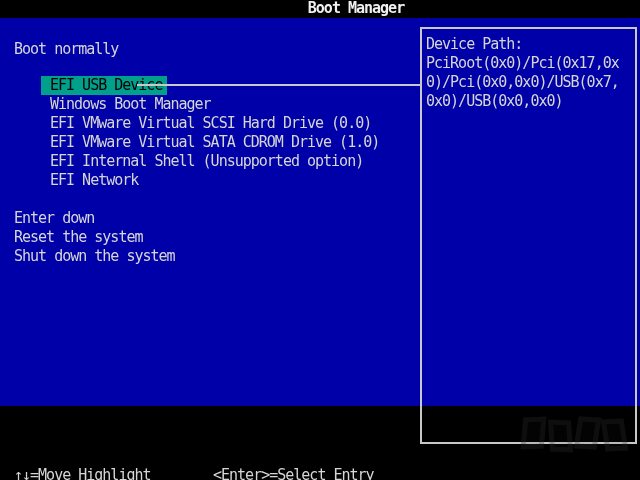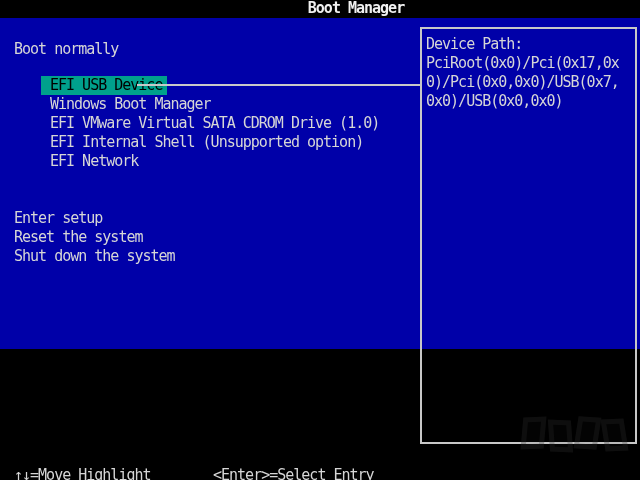--- a/index.html
+++ b/index.html
@@ -5,21 +5,21 @@
   html,body{margin:0;padding:0;background:#000;}
   .stage{
     position:relative;width:640px;height:480px;overflow:hidden;
     background:var(--bar,#000000);
     font-family:"DejaVu Sans Mono","Liberation Mono",monospace;
     color:var(--text,#D6D6D6);
   }
   .topbar{position:absolute;top:0;left:0;width:640px;height:22px;background:var(--bar,#000000);margin-left:36px;}
   .title{display:block;text-align:center;font-weight:bold;font-size:15px;line-height:17px;
          letter-spacing:-1px;color:var(--title,#F0F0F0);white-space:pre;}
-  .screen{position:absolute;top:18px;left:0;width:640px;height:331px;background:var(--background,#0000A8);}
+  .screen{position:absolute;top:18px;left:0;width:640px;height:388px;background:var(--background,#0000A8);}
   .row{height:19px;line-height:19px;font-size:15px;letter-spacing:-1px;white-space:pre;}
   .boot-normally{position:absolute;top:22px;left:0;padding-left:14px;}
   .menu{position:absolute;top:58px;left:0;width:418px;padding-left:36px;}
   .menu .item{padding-left:14px;}
   .menu .item.selected{
     display:table;margin-left:5px;padding:0 5px 0 9px;
     background:var(--highlight-bg,#00A08C);color:var(--highlight-text,#000000);
   }
   .connector{position:absolute;top:66px;left:137px;width:283px;height:2px;background:var(--panel-border,#C8C8C8);}
   .actions{position:absolute;top:191px;left:0;width:418px;}
@@ -53,29 +53,30 @@
     <span class="title">Boot Manager</span>
   </div>
 
   <div class="screen">
 
     <div class="row boot-normally">Boot normally</div>
 
     <div class="menu">
       <div class="row item selected">EFI USB Device</div>
       <div class="row item">Windows Boot Manager</div>
+      <div class="row item">EFI VMware Virtual SCSI Hard Drive (0.0)</div>
       <div class="row item">EFI VMware Virtual SATA CDROM Drive (1.0)</div>
       <div class="row item">EFI Internal Shell (Unsupported option)</div>
       <div class="row item">EFI Network</div>
     </div>
 
     <div class="connector"></div>
 
     <div class="actions">
-      <div class="row item">Enter setup</div>
+      <div class="row item">Enter down</div>
       <div class="row item">Reset the system</div>
       <div class="row item">Shut down the system</div>
     </div>
 
     <div class="panel">
       <div class="row">Device Path:</div>
       <div class="row">PciRoot(0x0)/Pci(0x17,0x</div>
       <div class="row">0)/Pci(0x0,0x0)/USB(0x7,</div>
       <div class="row">0x0)/USB(0x0,0x0)</div>
     </div>

